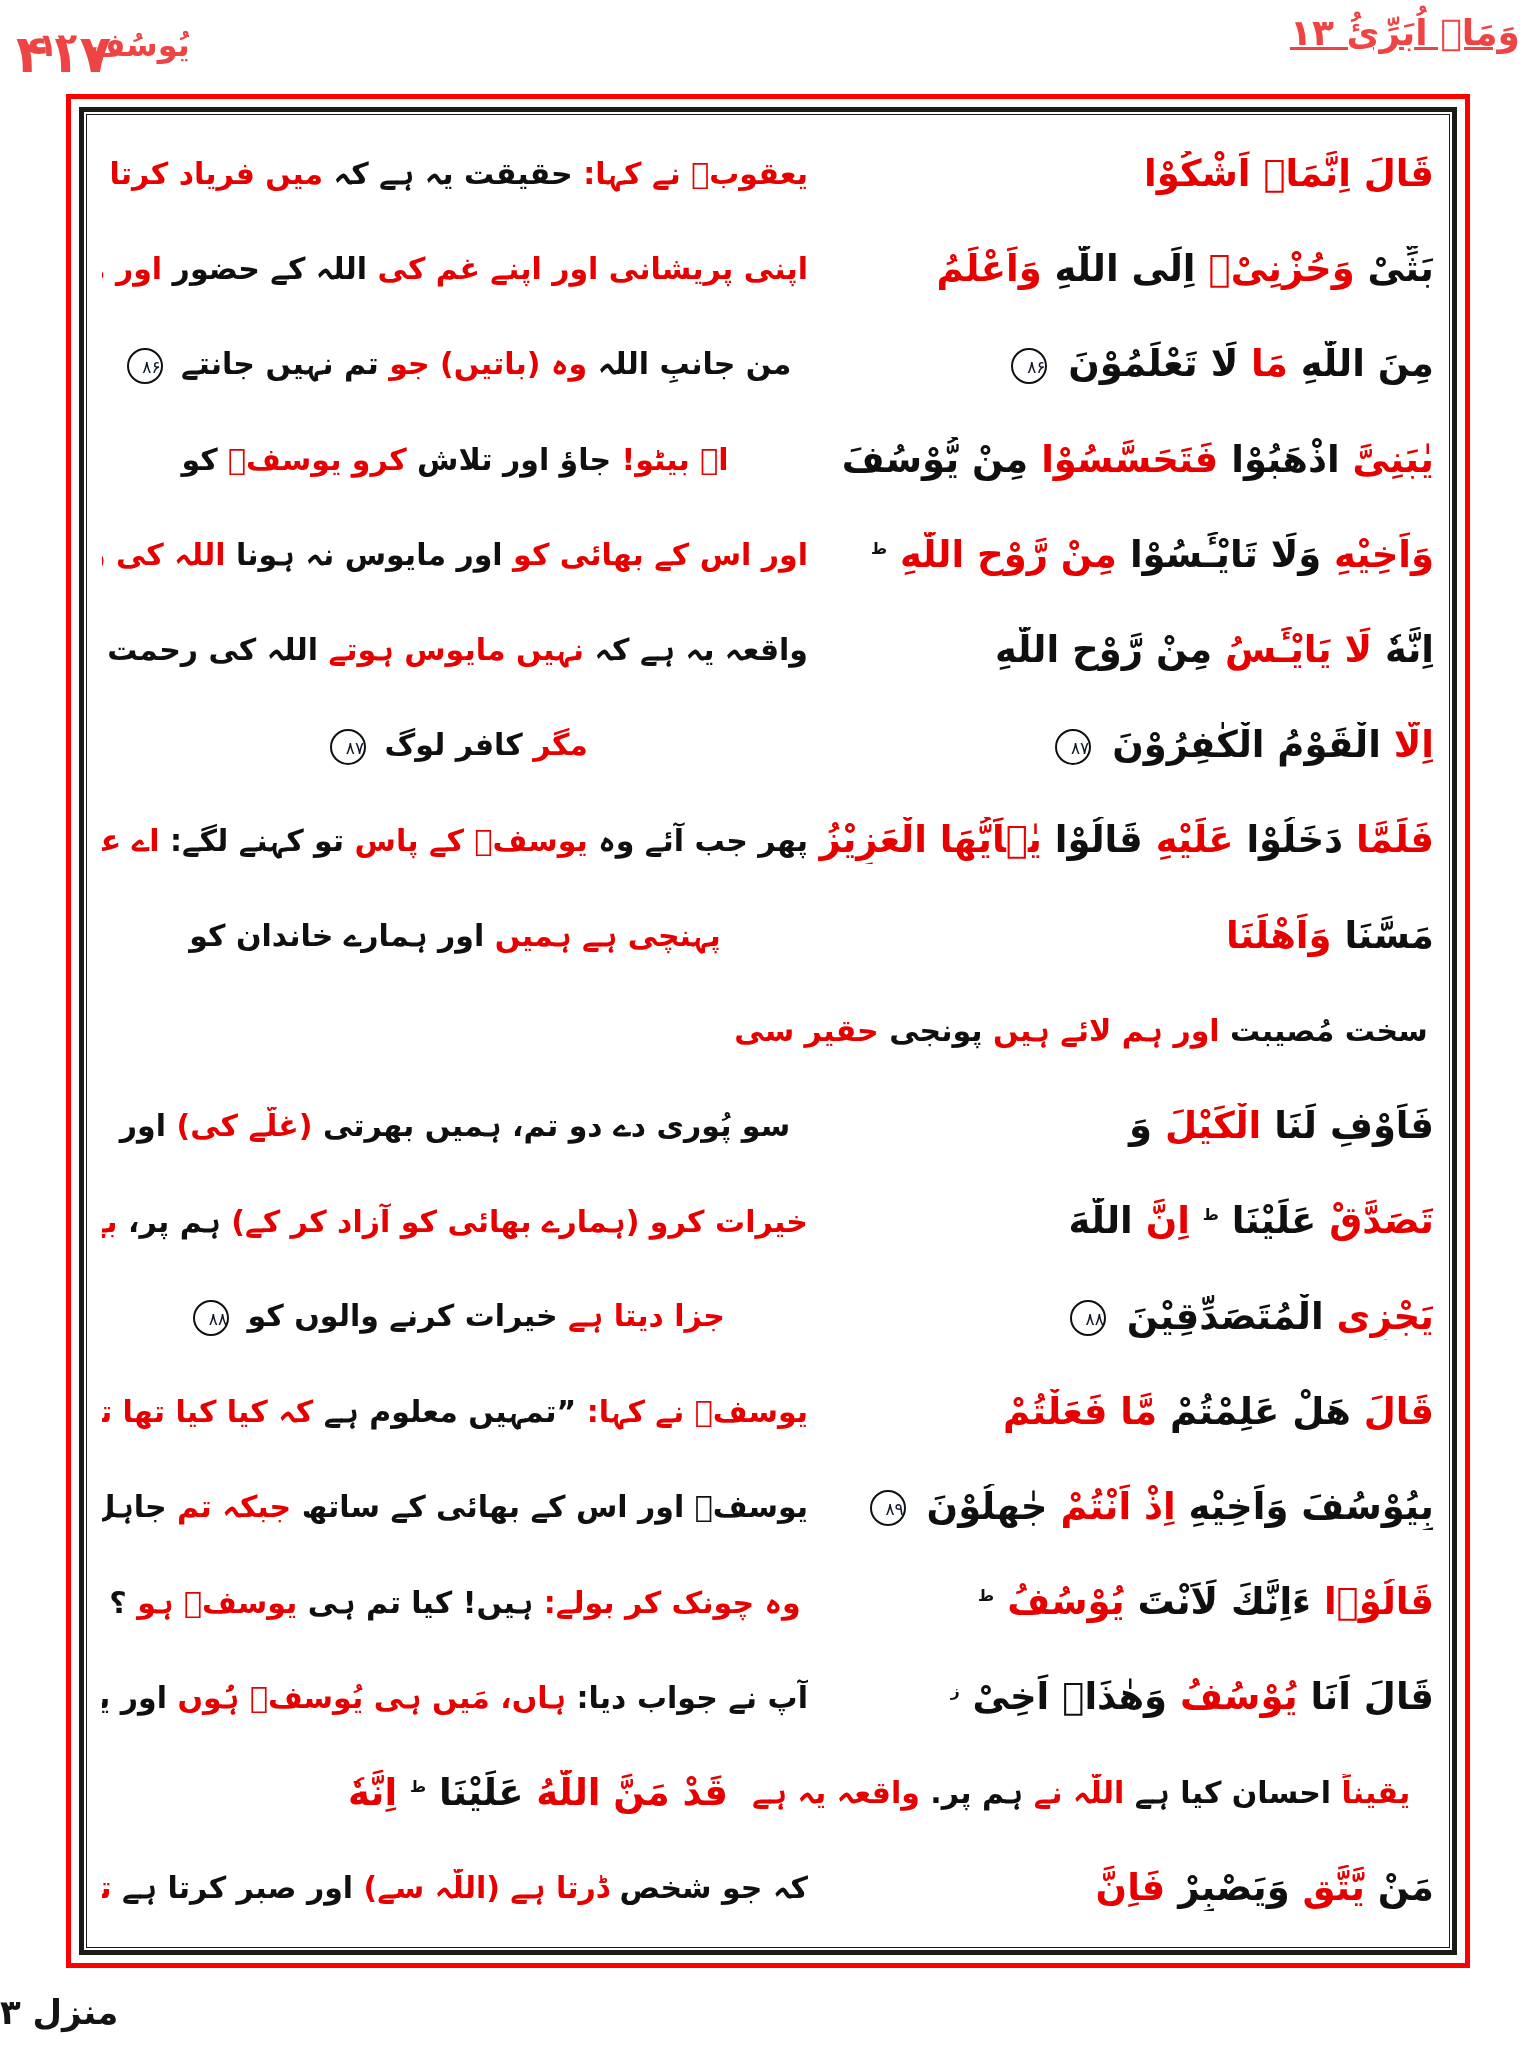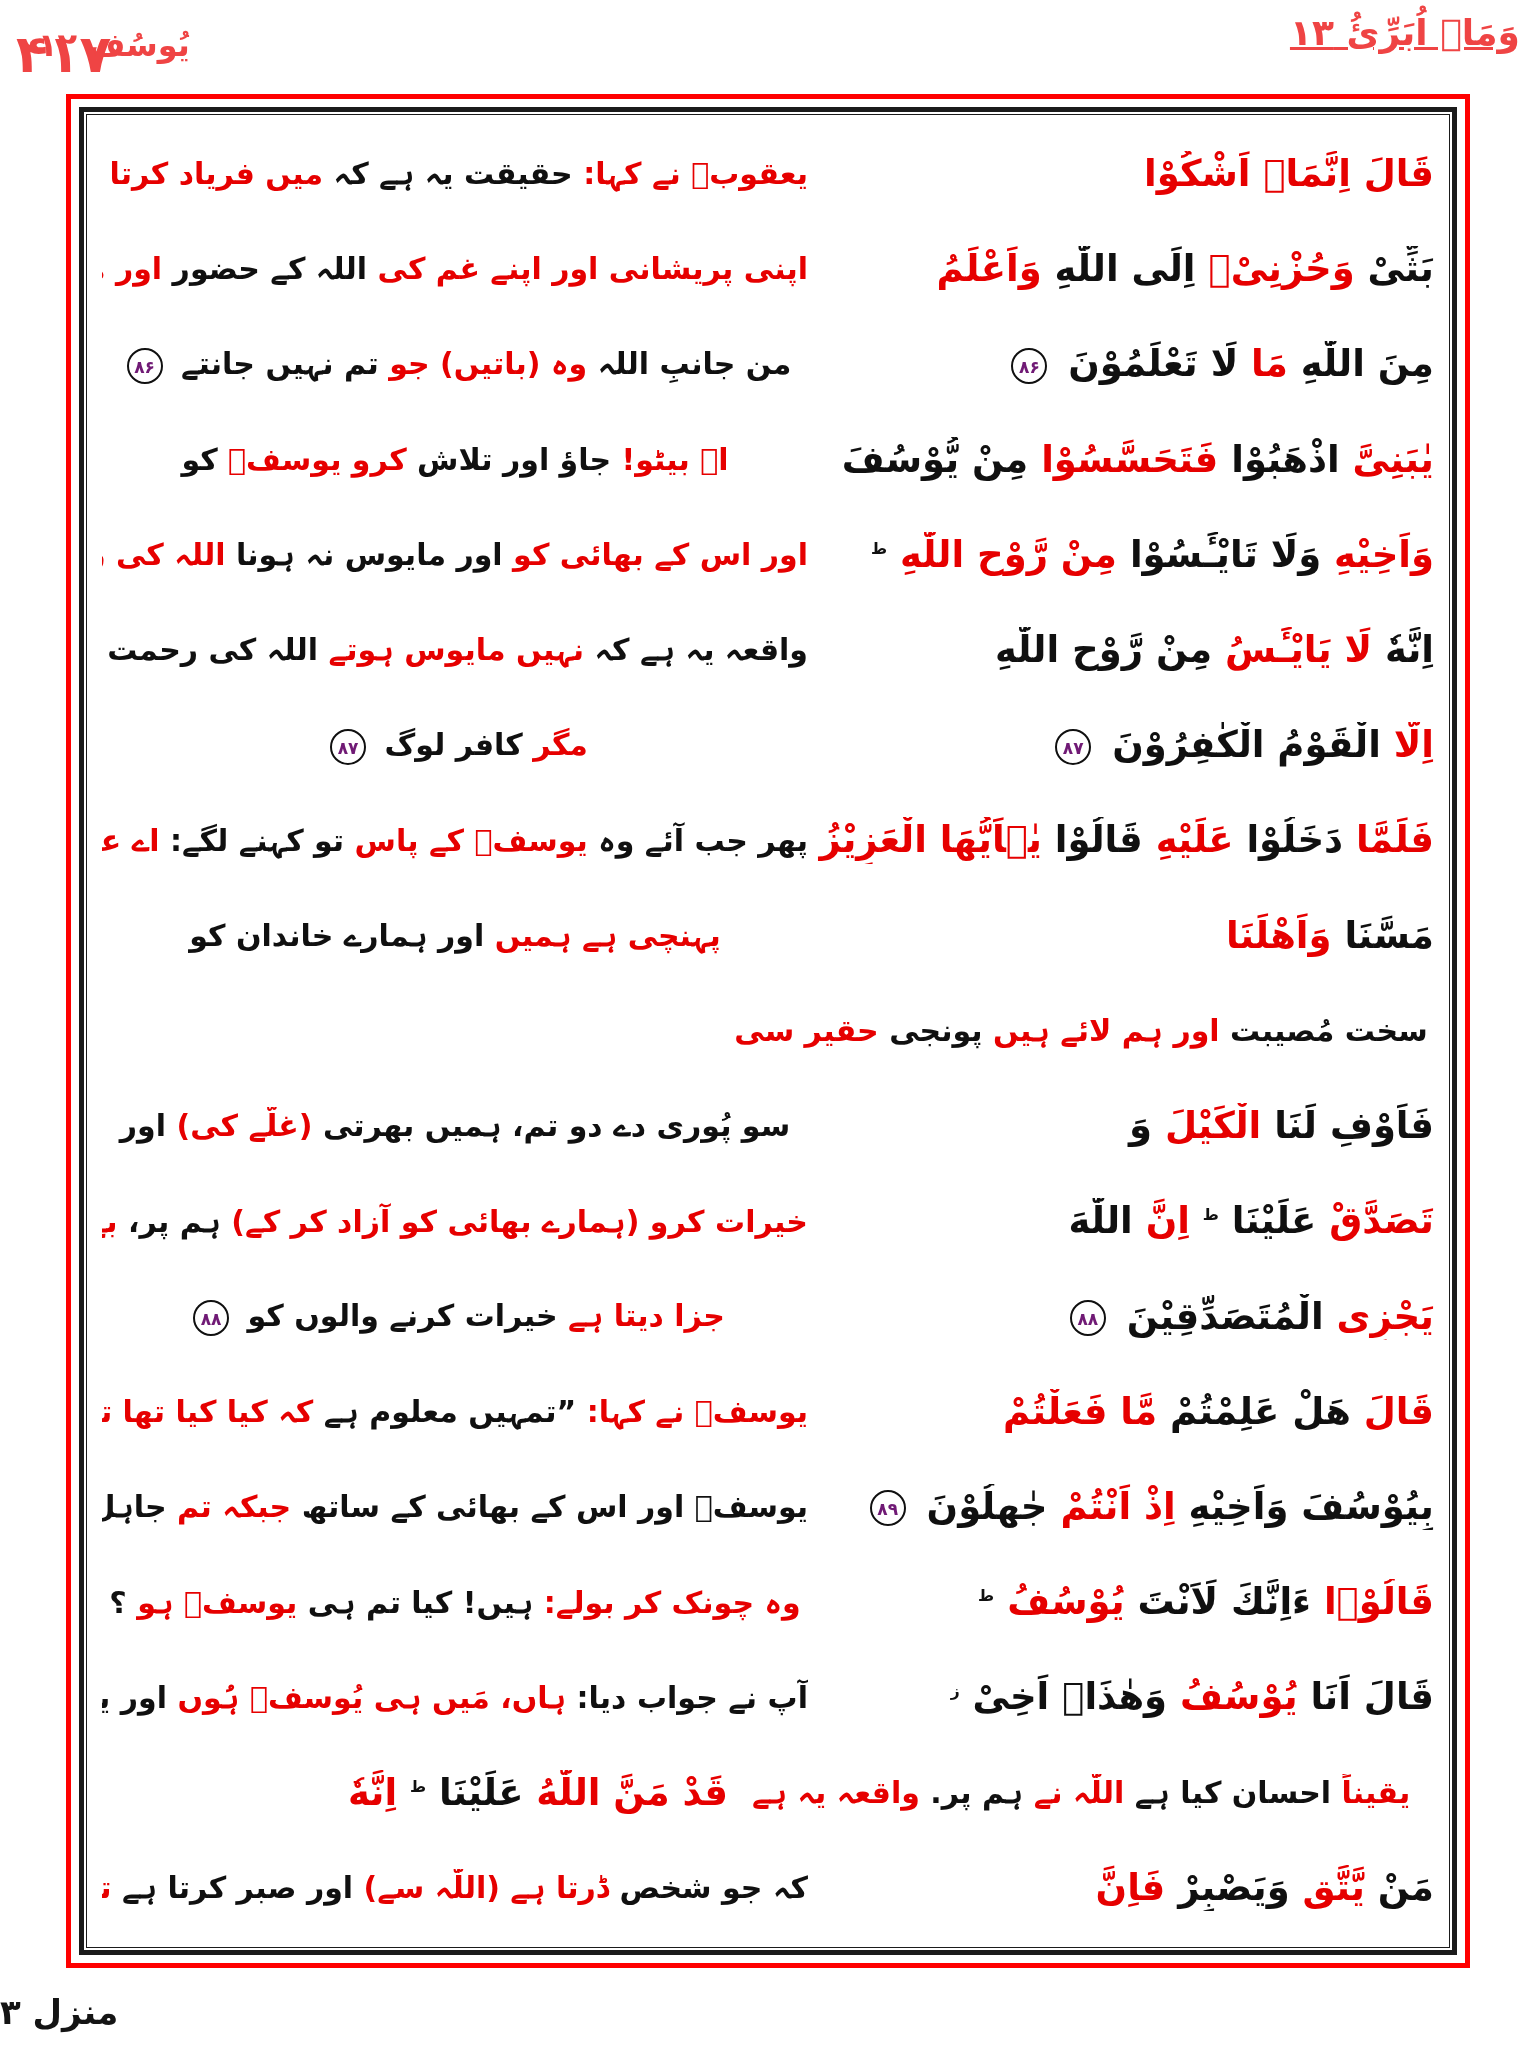--- a/index.html
+++ b/index.html
@@ -30,22 +30,22 @@
   }
   .row{display:flex;align-items:center;height:92px;}
   .cell{white-space:nowrap;overflow:hidden;line-height:1.25;font-weight:bold;}
   .cell-ar{width:47%;text-align:right;font-size:37px;padding-left:10px;box-sizing:border-box;}
   .cell-ur{width:53%;text-align:center;font-size:30px;}
   .seg-r{color:#e60000;}
   .seg-k{color:#101010;}
   .waqf{font-size:.42em;vertical-align:super;font-weight:bold;}
   .verse{
     display:inline-block;width:36px;height:36px;line-height:34px;margin:0 8px;
-    border:2.5px solid #101010;border-radius:50%;text-align:center;
-    font-size:17px;color:#701a75;vertical-align:middle;box-sizing:border-box;font-weight:bold;
+    border:2.5px solid #101010;border-radius:50%;text-align:right;
+    font-size:17px;color:#0f172a;vertical-align:middle;box-sizing:border-box;font-weight:normal;
   }
   
   .footer{
     position:absolute;left:0;right:0;bottom:16px;text-align:left;
     font-size:34px;font-weight:bold;color:#141414;
   }
 </style>
 </head>
 <body>
 

